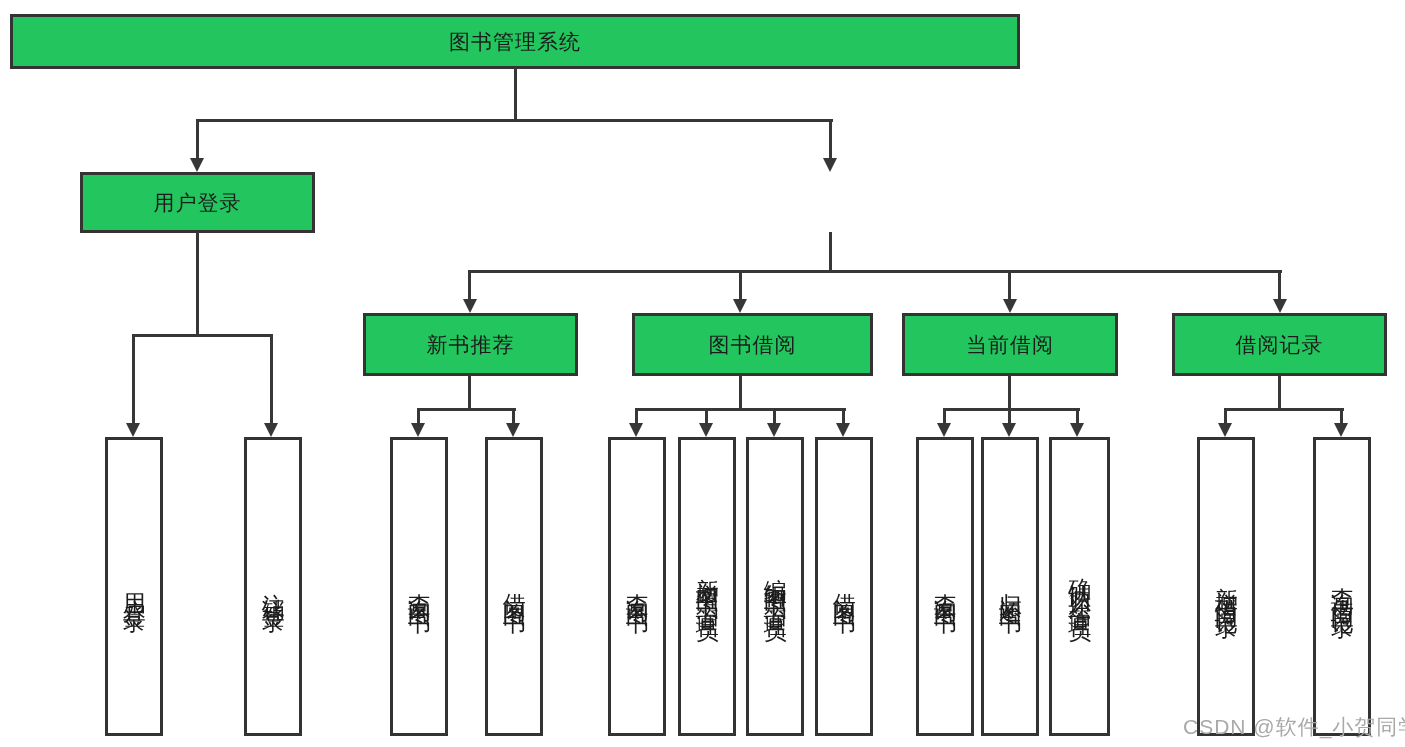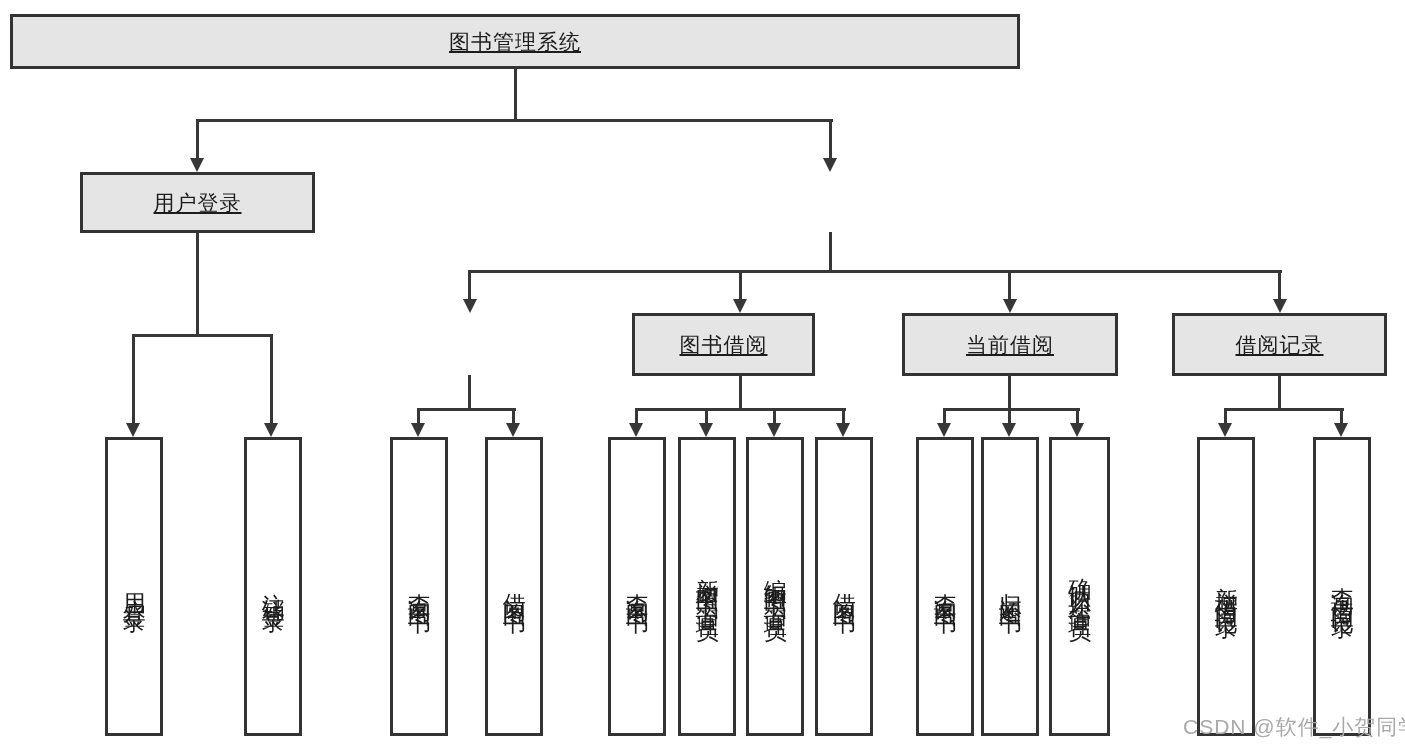--- a/index.html
+++ b/index.html
@@ -1,23 +1,23 @@
 <!DOCTYPE html>
 <html><head>
 <meta charset="utf-8">
 <style>
   html,body{margin:0;padding:0;background:#ffffff;}
   #canvas{
     position:relative;width:1405px;height:747px;background:#ffffff;
     font-family:"Liberation Sans","DejaVu Sans",sans-serif;overflow:hidden;
   }
   .hbox{
-    position:absolute;box-sizing:border-box;border:3px solid #333333;background:#e5e5e5;
+    position:absolute;box-sizing:border-box;border:3px solid #333333;background:#22c55e;
     display:flex;align-items:center;justify-content:center;
-    font-size:21px;color:#1c1c1c;letter-spacing:1px;text-decoration:underline;
+    font-size:21px;color:#1c1c1c;letter-spacing:1px;
   }
   .vbox{
     position:absolute;box-sizing:border-box;border:3px solid #333333;background:#ffffff;
     width:58px;top:437px;height:299px;
     display:flex;align-items:center;justify-content:center;
     font-size:23px;color:#1c1c1c;
   }
   .vbox .vtxt{
     writing-mode:vertical-rl;text-orientation:mixed;
     letter-spacing:6px;line-height:1.1;
@@ -64,21 +64,24 @@
   <div class="ln" style="left:469px;top:270px;width:813px;height:3px"></div>
   <div class="ln" style="left:468px;top:270px;width:3px;height:31px"></div>
   <div class="arr" style="left:463px;top:299px"></div>
   <div class="ln" style="left:739px;top:270px;width:3px;height:31px"></div>
   <div class="arr" style="left:733px;top:299px"></div>
   <div class="ln" style="left:1008px;top:270px;width:3px;height:31px"></div>
   <div class="arr" style="left:1003px;top:299px"></div>
   <div class="ln" style="left:1278px;top:270px;width:3px;height:31px"></div>
   <div class="arr" style="left:1273px;top:299px"></div>
 
-  <div class="hbox" style="left:632px;top:313px;width:183px;height:63px">
+  <div class="hbox" style="left:363px;top:313px;width:215px;height:63px">
+    <span>新书推荐</span>
+  </div>
+  <div class="hbox" style="left:632px;top:313px;width:241px;height:63px">
     <span>图书借阅</span>
   </div>
   <div class="hbox" style="left:902px;top:313px;width:216px;height:63px">
     <span>当前借阅</span>
   </div>
   <div class="hbox" style="left:1172px;top:313px;width:215px;height:63px">
     <span>借阅记录</span>
   </div>
 
   <div class="ln" style="left:468px;top:375px;width:3px;height:35px"></div>

